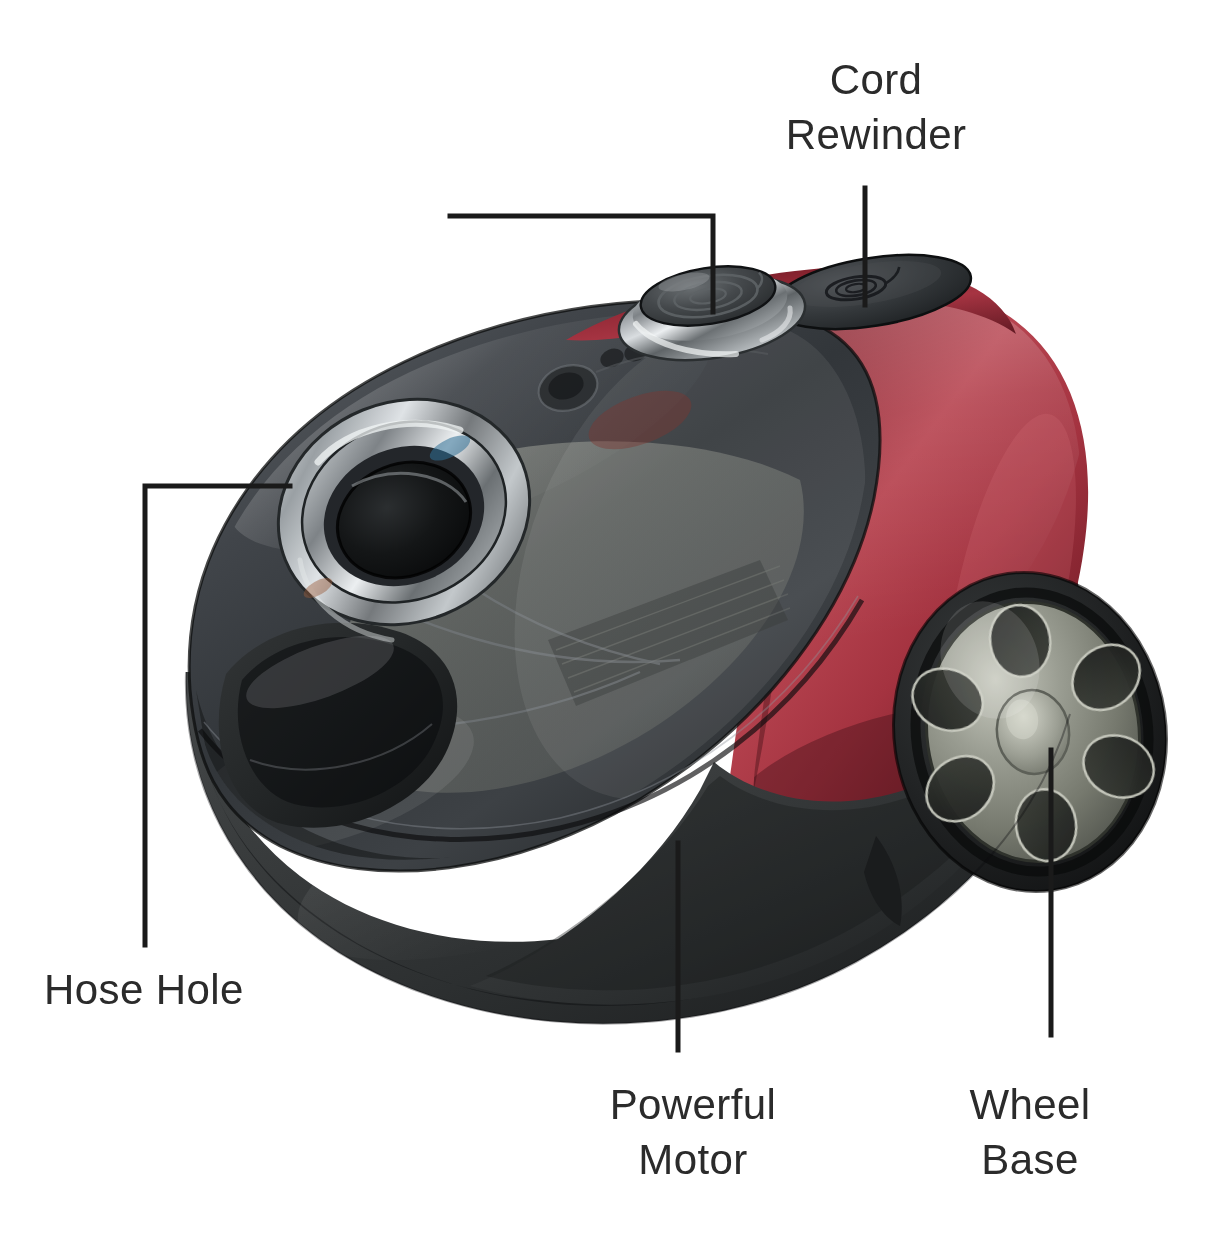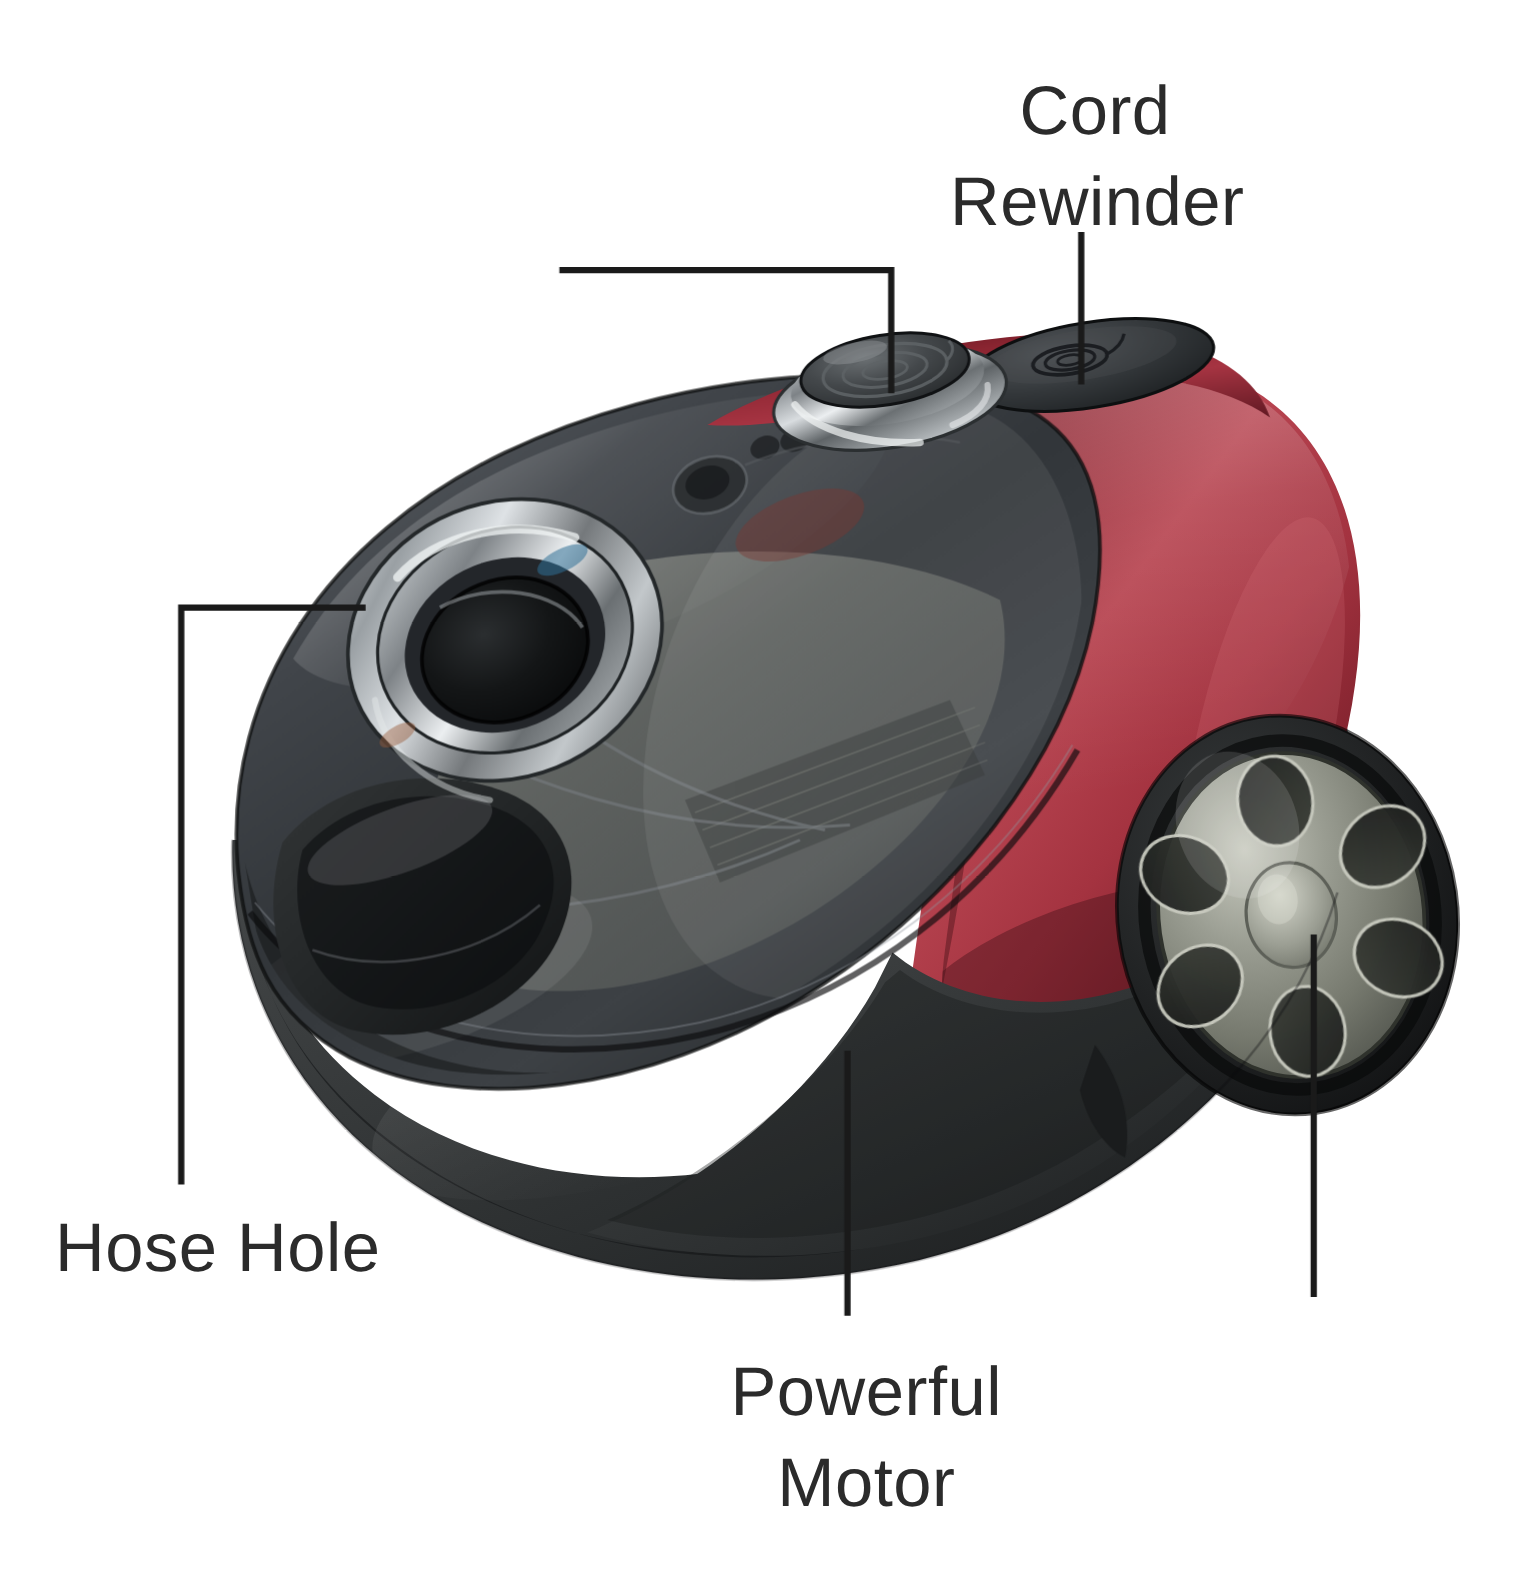--- a/index.html
+++ b/index.html
@@ -22,21 +22,21 @@
     left: 0;
     top: 0;
     width: 1220px;
     height: 1260px;
     display: block;
   }
   .callout-label {
     position: absolute;
     color: #2b2b2b;
     font-family: "Liberation Sans", sans-serif;
-    font-size: 55px;
+    font-size: 42px;
     font-weight: 400;
     line-height: 1.32;
     letter-spacing: 0.4px;
     white-space: pre-line;
     user-select: none;
   }
   .lbl-onoff   { left: 216px; top: 148px; text-align: center; width: 180px; }
   .lbl-cord    { left: 760px; top: 52px;  text-align: center; width: 232px; }
   .lbl-hose    { left: 44px;  top: 962px; text-align: left;   width: 300px; }
   .lbl-motor   { left: 546px; top: 1077px; text-align: center; width: 294px; }
@@ -467,14 +467,16 @@
 
 
   <div class="callout-label lbl-cord">Cord
 Rewinder</div>
 
   <div class="callout-label lbl-hose">Hose Hole</div>
 
   <div class="callout-label lbl-motor">Powerful
 Motor</div>
 
+  <div class="callout-label lbl-wheel">Wheel
+Base</div>
 
 </div>
 
 </body></html>

